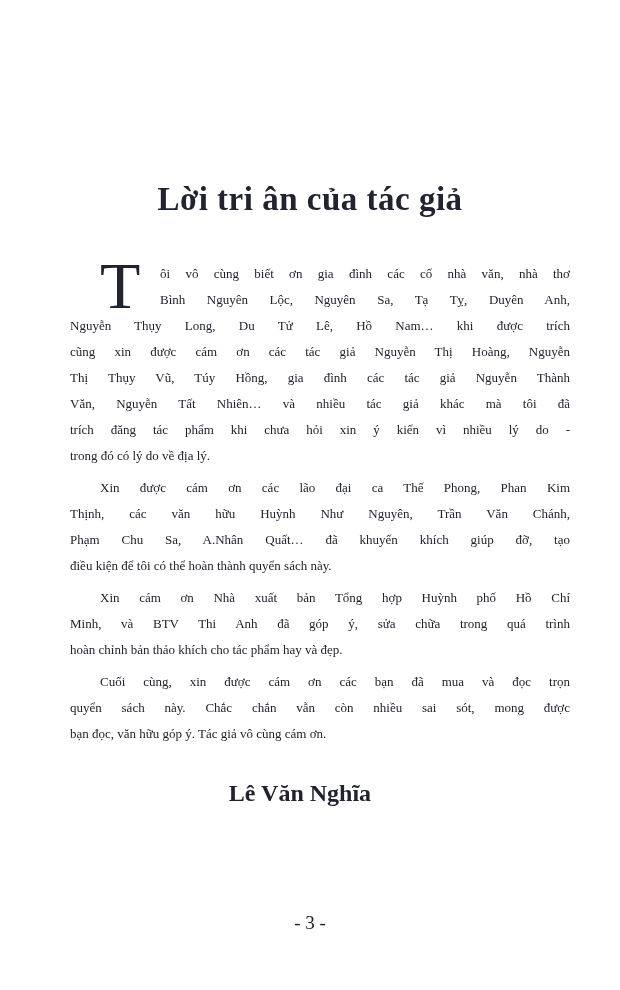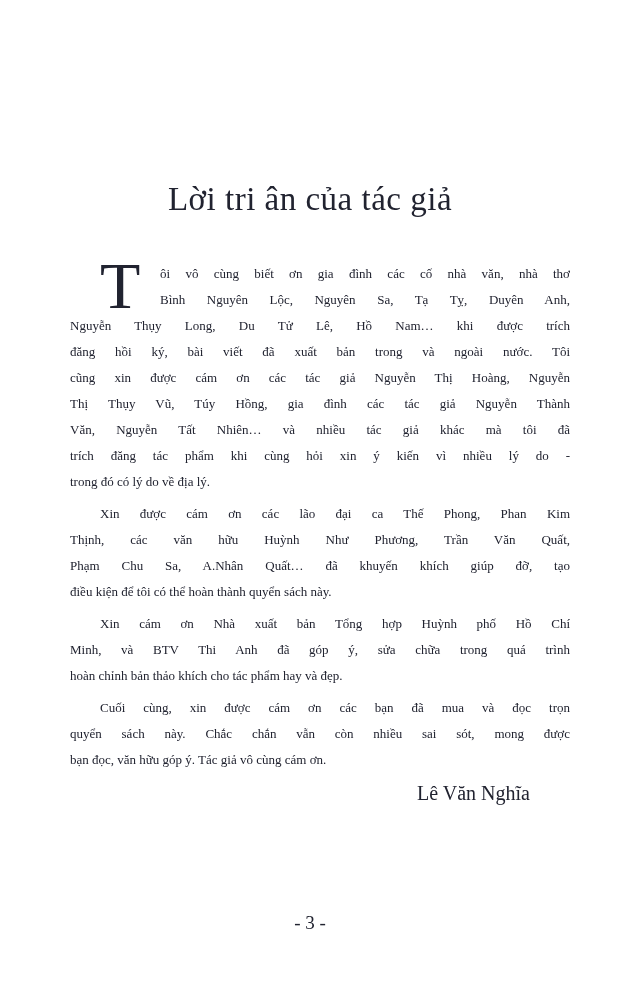--- a/index.html
+++ b/index.html
@@ -17,21 +17,21 @@
     overflow: hidden;
   }
   .title {
     position: absolute;
     top: 161px;
     left: 0;
     width: 100%;
     text-align: center;
     font-size: 33px;
     line-height: 1;
-    font-weight: normal;
+    font-weight: bold;
     letter-spacing: 0.5px;
   }
   .body-text {
     position: absolute;
     top: 261px;
     left: 70px;
     width: 500px;
   }
   .para {
     position: relative;
@@ -59,23 +59,23 @@
     left: 30px;
     top: 1px;
     font-size: 66px;
     line-height: 48px;
   }
   .signature {
     position: absolute;
     top: 780px;
     left: 70px;
     width: 460px;
-    text-align: right;
-    font-weight: normal;
-    font-size: 20px;
+    text-align: center;
+    font-weight: bold;
+    font-size: 24px;
     line-height: 26px;
   }
   .page-number {
     position: absolute;
     top: 910px;
     left: 0;
     width: 100%;
     text-align: center;
     font-size: 19px;
     line-height: 26px;
@@ -88,31 +88,30 @@
 
   <h1 class="title">Lời tri ân của tác giả</h1>
 
   <div class="body-text">
 
     <div class="para">
       <span class="drop-cap">T</span>
       <div class="line beside-cap">ôi vô cùng biết ơn gia đình các cố nhà văn, nhà thơ</div>
       <div class="line beside-cap">Bình Nguyên Lộc, Nguyên Sa, Tạ Tỵ, Duyên Anh,</div>
       <div class="line">Nguyễn Thụy Long, Du Tử Lê, Hồ Nam… khi được trích</div>
-      <div class="line">đăng hồi ký, bài viết đã xuất bản trong và ngoài nước. Tôi</div>
       <div class="line">cũng xin được cám ơn các tác giả Nguyễn Thị Hoàng, Nguyễn</div>
       <div class="line">Thị Thụy Vũ, Túy Hồng, gia đình các tác giả Nguyễn Thành</div>
       <div class="line">Văn, Nguyễn Tất Nhiên… và nhiều tác giả khác mà tôi đã</div>
-      <div class="line">trích đăng tác phẩm khi cùng hỏi xin ý kiến vì nhiều lý do -</div>
+      <div class="line">trích đăng tác phẩm khi chưa hỏi xin ý kiến vì nhiều lý do -</div>
       <div class="line last">trong đó có lý do về địa lý.</div>
     </div>
 
     <div class="para">
       <div class="line indent">Xin được cám ơn các lão đại ca Thế Phong, Phan Kim</div>
-      <div class="line">Thịnh, các văn hữu Huỳnh Như Phương, Trần Văn Quất,</div>
+      <div class="line">Thịnh, các văn hữu Huỳnh Như Nguyên, Trần Văn Chánh,</div>
       <div class="line">Phạm Chu Sa, A.Nhân Quất… đã khuyến khích giúp đỡ, tạo</div>
       <div class="line last">điều kiện để tôi có thể hoàn thành quyển sách này.</div>
     </div>
 
     <div class="para">
       <div class="line indent">Xin cám ơn Nhà xuất bản Tổng hợp Huỳnh phố Hồ Chí</div>
       <div class="line">Minh, và BTV Thi Anh đã góp ý, sửa chữa trong quá trình</div>
       <div class="line last">hoàn chỉnh bản thảo khích cho tác phẩm hay và đẹp.</div>
     </div>
 

